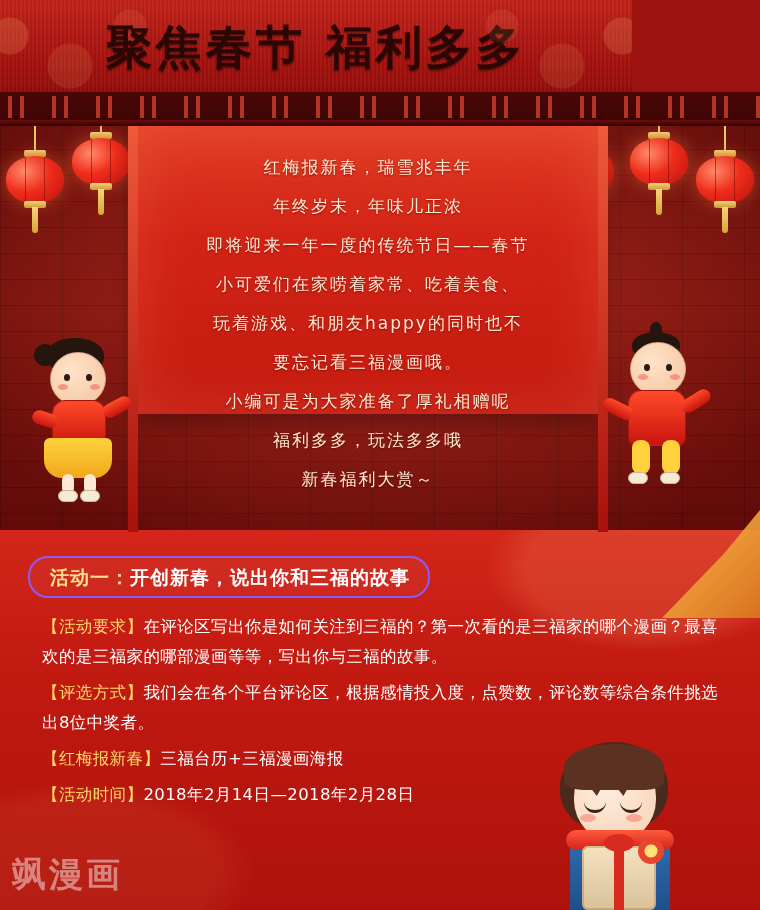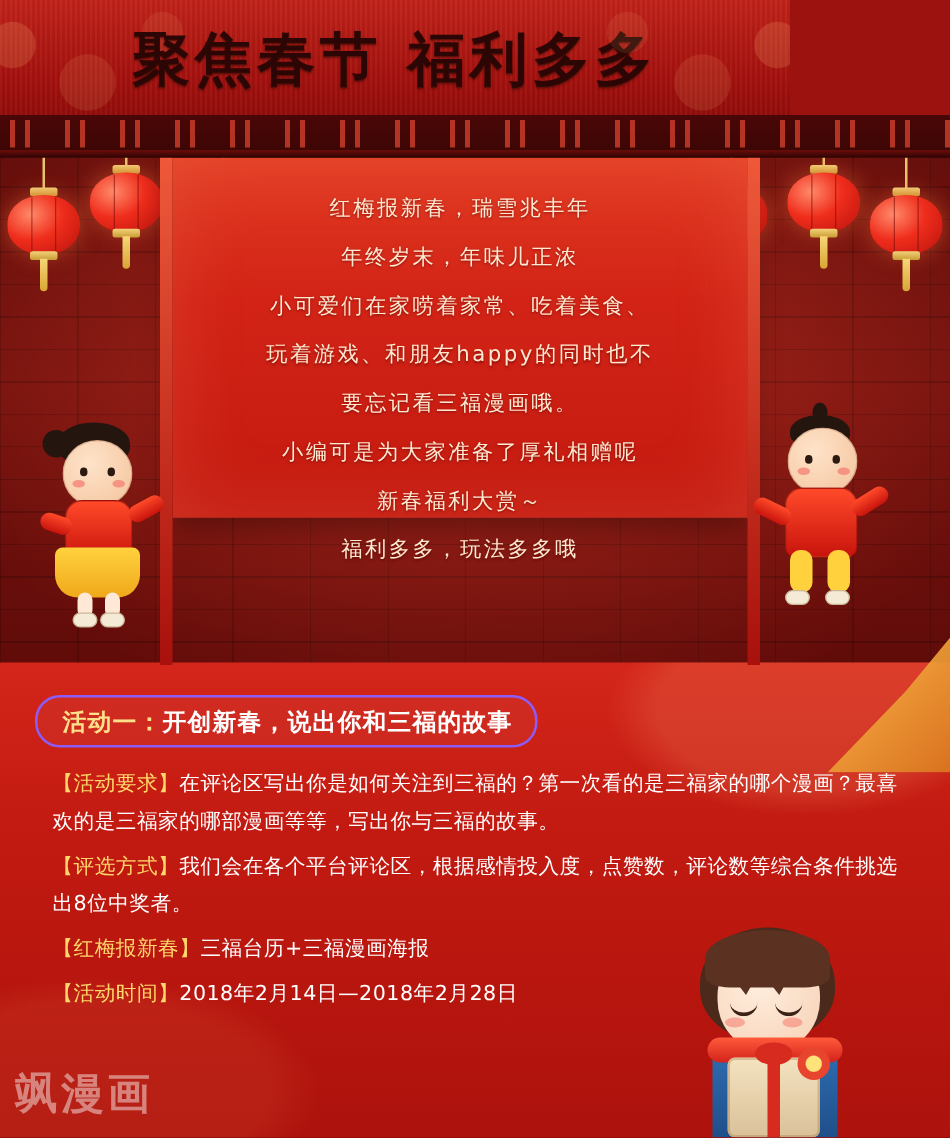--- a/index.html
+++ b/index.html
@@ -481,26 +481,27 @@
     <div class="cap"></div>
     <div class="body"></div>
     <div class="capb"></div>
     <div class="tassel"></div>
   </div>
 
   <div class="scroll">
     <div class="scroll-text">
       <p>红梅报新春，瑞雪兆丰年</p>
       <p>年终岁末，年味儿正浓</p>
+      <p>即将迎来一年一度的传统节日——春节</p>
       <p>小可爱们在家唠着家常、吃着美食、</p>
       <p>玩着游戏、和朋友happy的同时也不</p>
       <p>要忘记看三福漫画哦。</p>
       <p>小编可是为大家准备了厚礼相赠呢</p>
+      <p>福利多多，玩法多多哦</p>
       <p>新春福利大赏～</p>
-      <p>福利多多，玩法多多哦</p>
     </div>
   </div>
 
   <div class="kid kid-left">
     <div class="hair" style="left:28px; top:0; width:58px; height:34px;"></div>
     <div class="hair" style="left:16px; top:6px; width:22px; height:22px; border-radius:50%;"></div>
     <div class="head" style="left:32px; top:14px;"></div>
     <div class="eye" style="left:46px; top:36px;"></div>
     <div class="eye" style="left:68px; top:36px;"></div>
     <div class="cheek" style="left:40px; top:46px;"></div>

